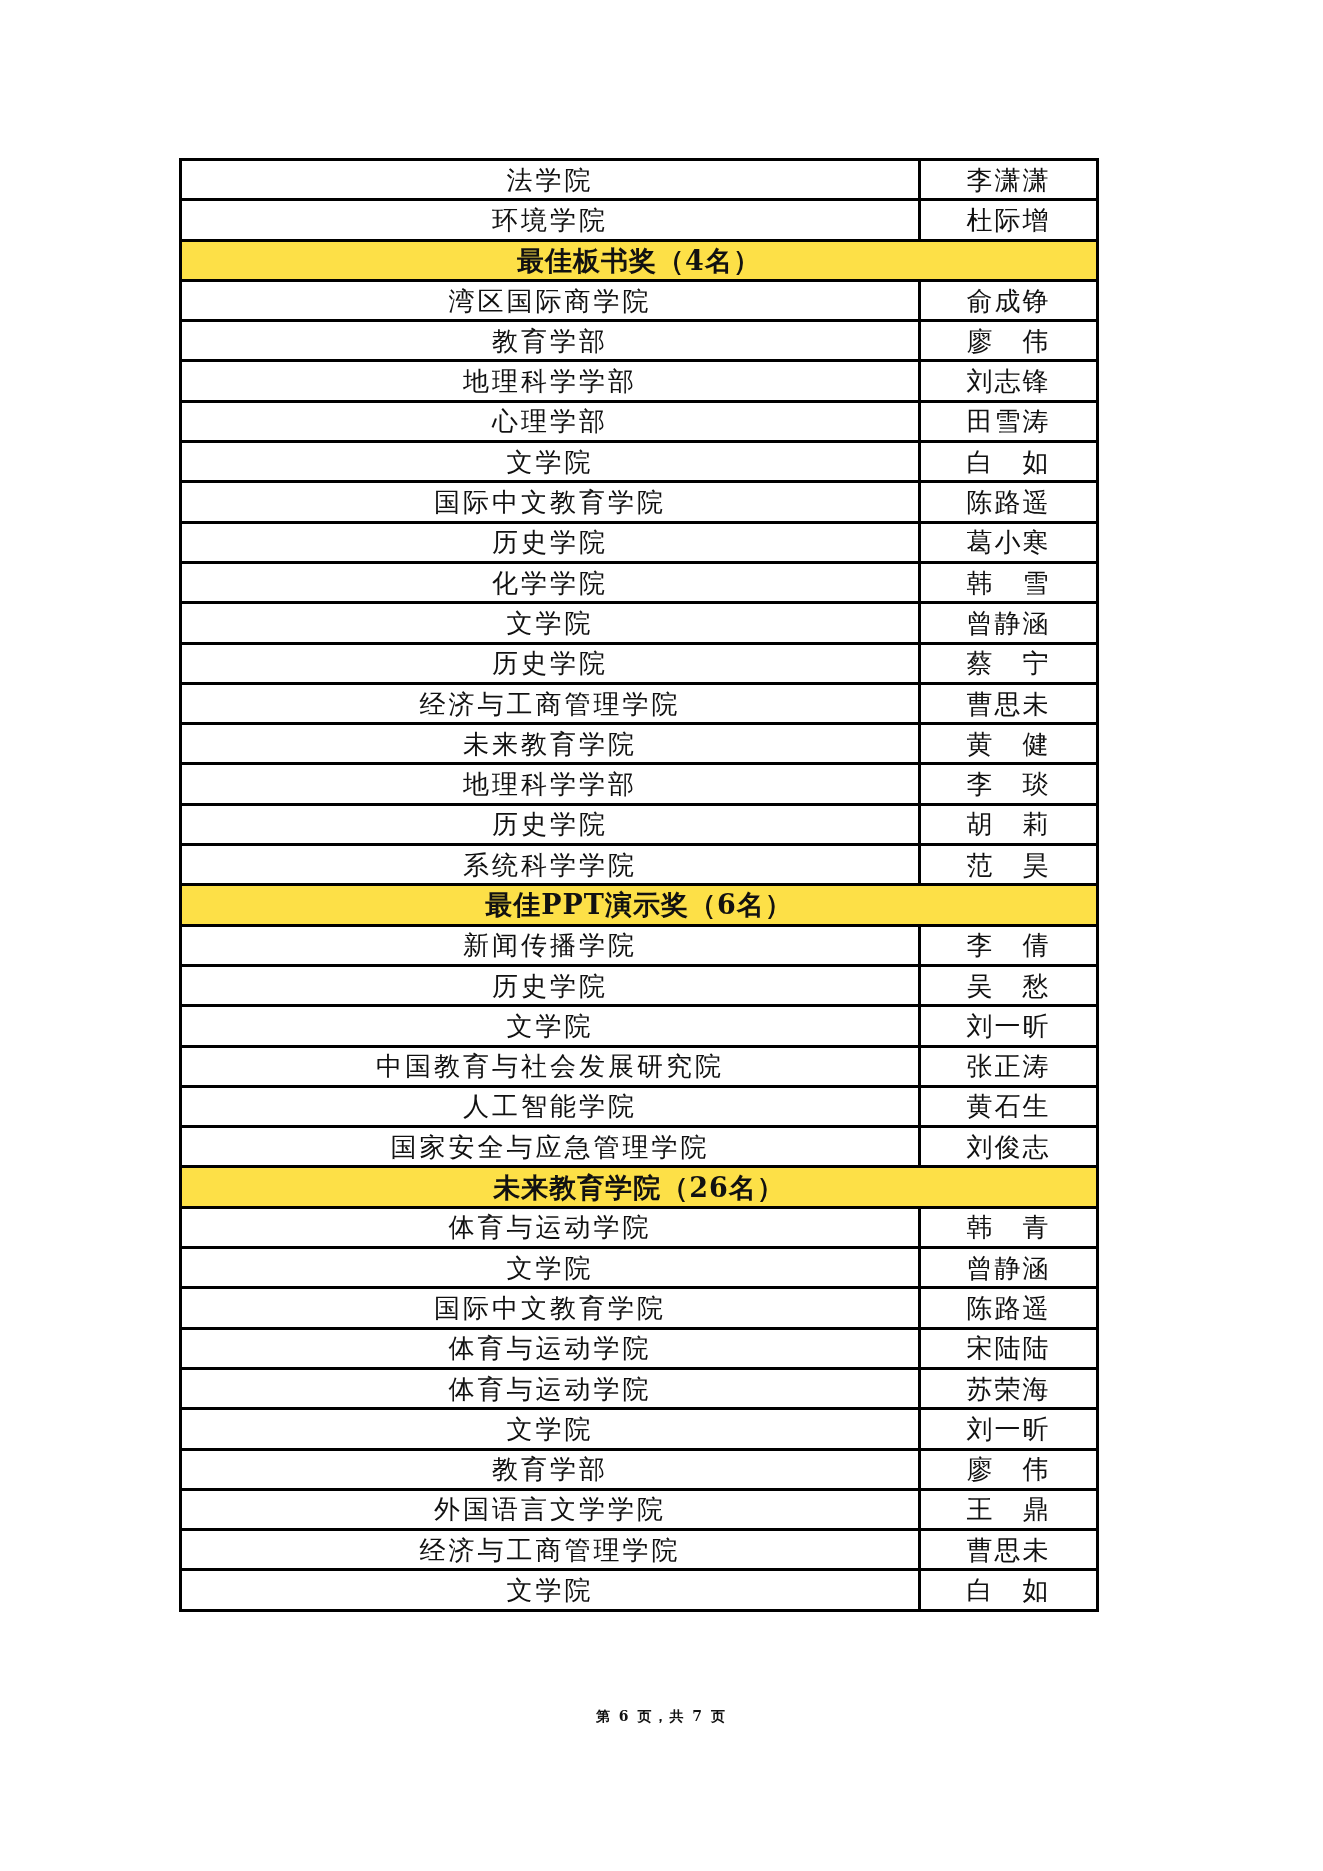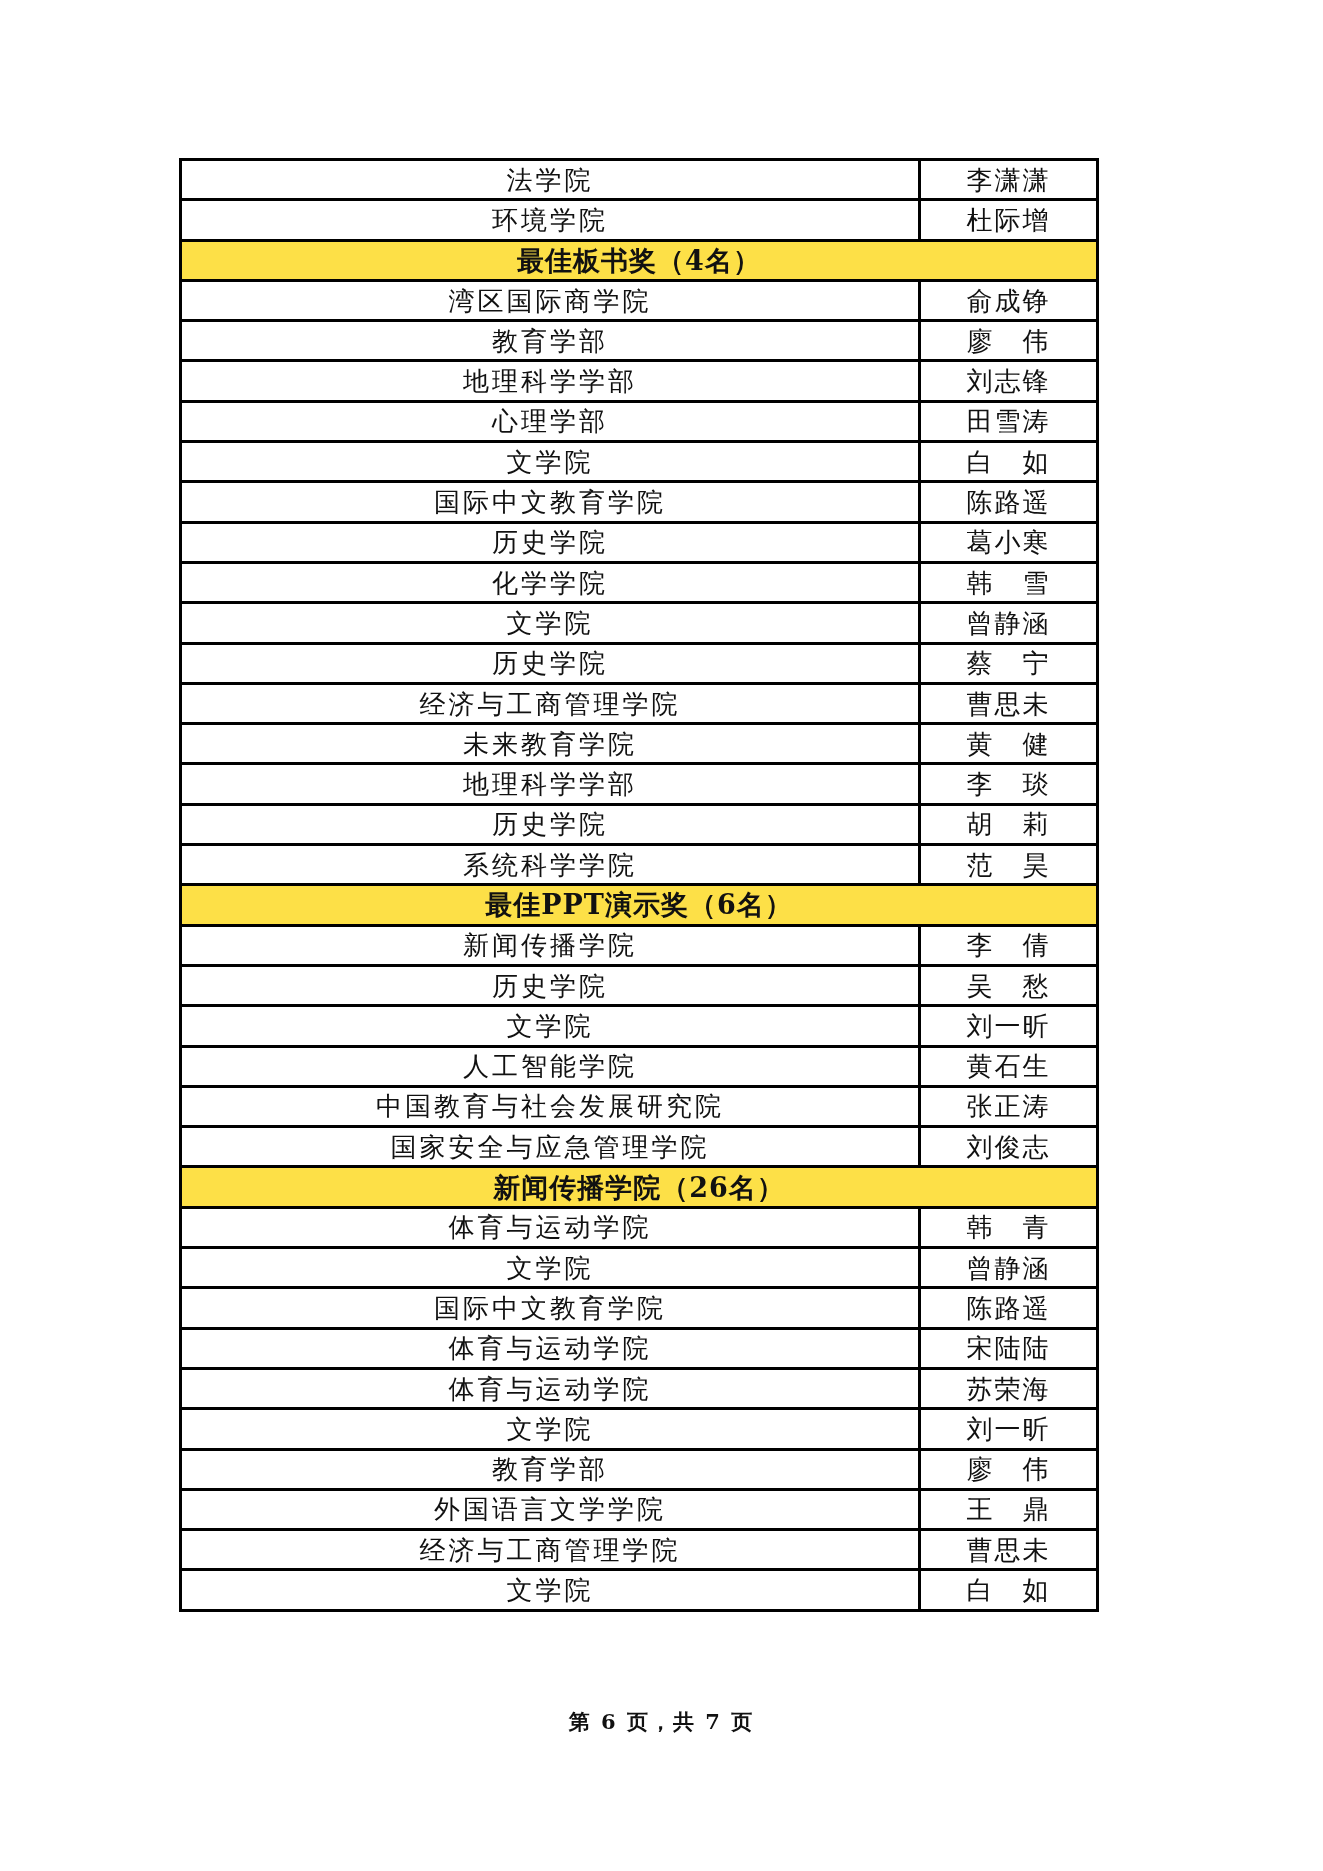--- a/index.html
+++ b/index.html
@@ -10,21 +10,21 @@
   .award-table td { height: 37.3px; padding: 0; border: 3px solid #000;
                     text-align: center; vertical-align: middle;
                     font-size: 26px; line-height: 1; letter-spacing: 3px;
                     white-space: nowrap; }
   .award-table col.c-unit { width: 739px; }
   .award-table col.c-name { width: 178px; }
   .award-table tr.section td { background: #fde047; font-weight: bold;
                                font-size: 27px; letter-spacing: 1px; }
   .award-table td.name { letter-spacing: 2px; }
   .footer { position: absolute; top: 1708px; left: 0; width: 1323px; text-align: center;
-            font-size: 21px; font-weight: bold; letter-spacing: 2px; }
+            font-size: 14px; font-weight: bold; letter-spacing: 2px; }
 </style>
 </head>
 <body>
 
 <table class="award-table">
   <colgroup>
       <col class="c-unit">
       <col class="c-name">
     </colgroup>
   <tbody id="tbody">
@@ -108,33 +108,33 @@
       </tr>
       <tr>
         <td>历史学院</td>
         <td class="name">吴　愁</td>
       </tr>
       <tr>
         <td>文学院</td>
         <td class="name">刘一昕</td>
       </tr>
       <tr>
+        <td>中国教育与社会发展研究院</td>
+        <td class="name">张正涛</td>
+      </tr>
+      <tr>
         <td>人工智能学院</td>
         <td class="name">黄石生</td>
-      </tr>
-      <tr>
-        <td>中国教育与社会发展研究院</td>
-        <td class="name">张正涛</td>
       </tr>
       <tr>
         <td>国家安全与应急管理学院</td>
         <td class="name">刘俊志</td>
       </tr>
       <tr class="section">
-        <td colspan="2">新闻传播学院（26名）</td>
+        <td colspan="2">未来教育学院（26名）</td>
       </tr>
       <tr>
         <td>体育与运动学院</td>
         <td class="name">韩　青</td>
       </tr>
       <tr>
         <td>文学院</td>
         <td class="name">曾静涵</td>
       </tr>
       <tr>

